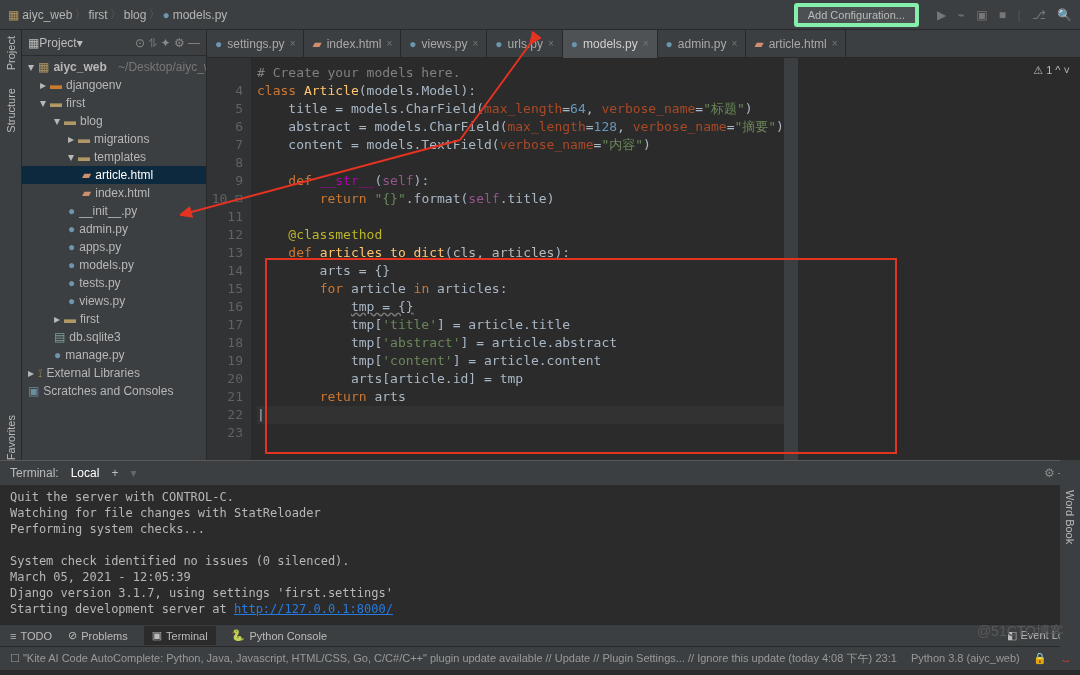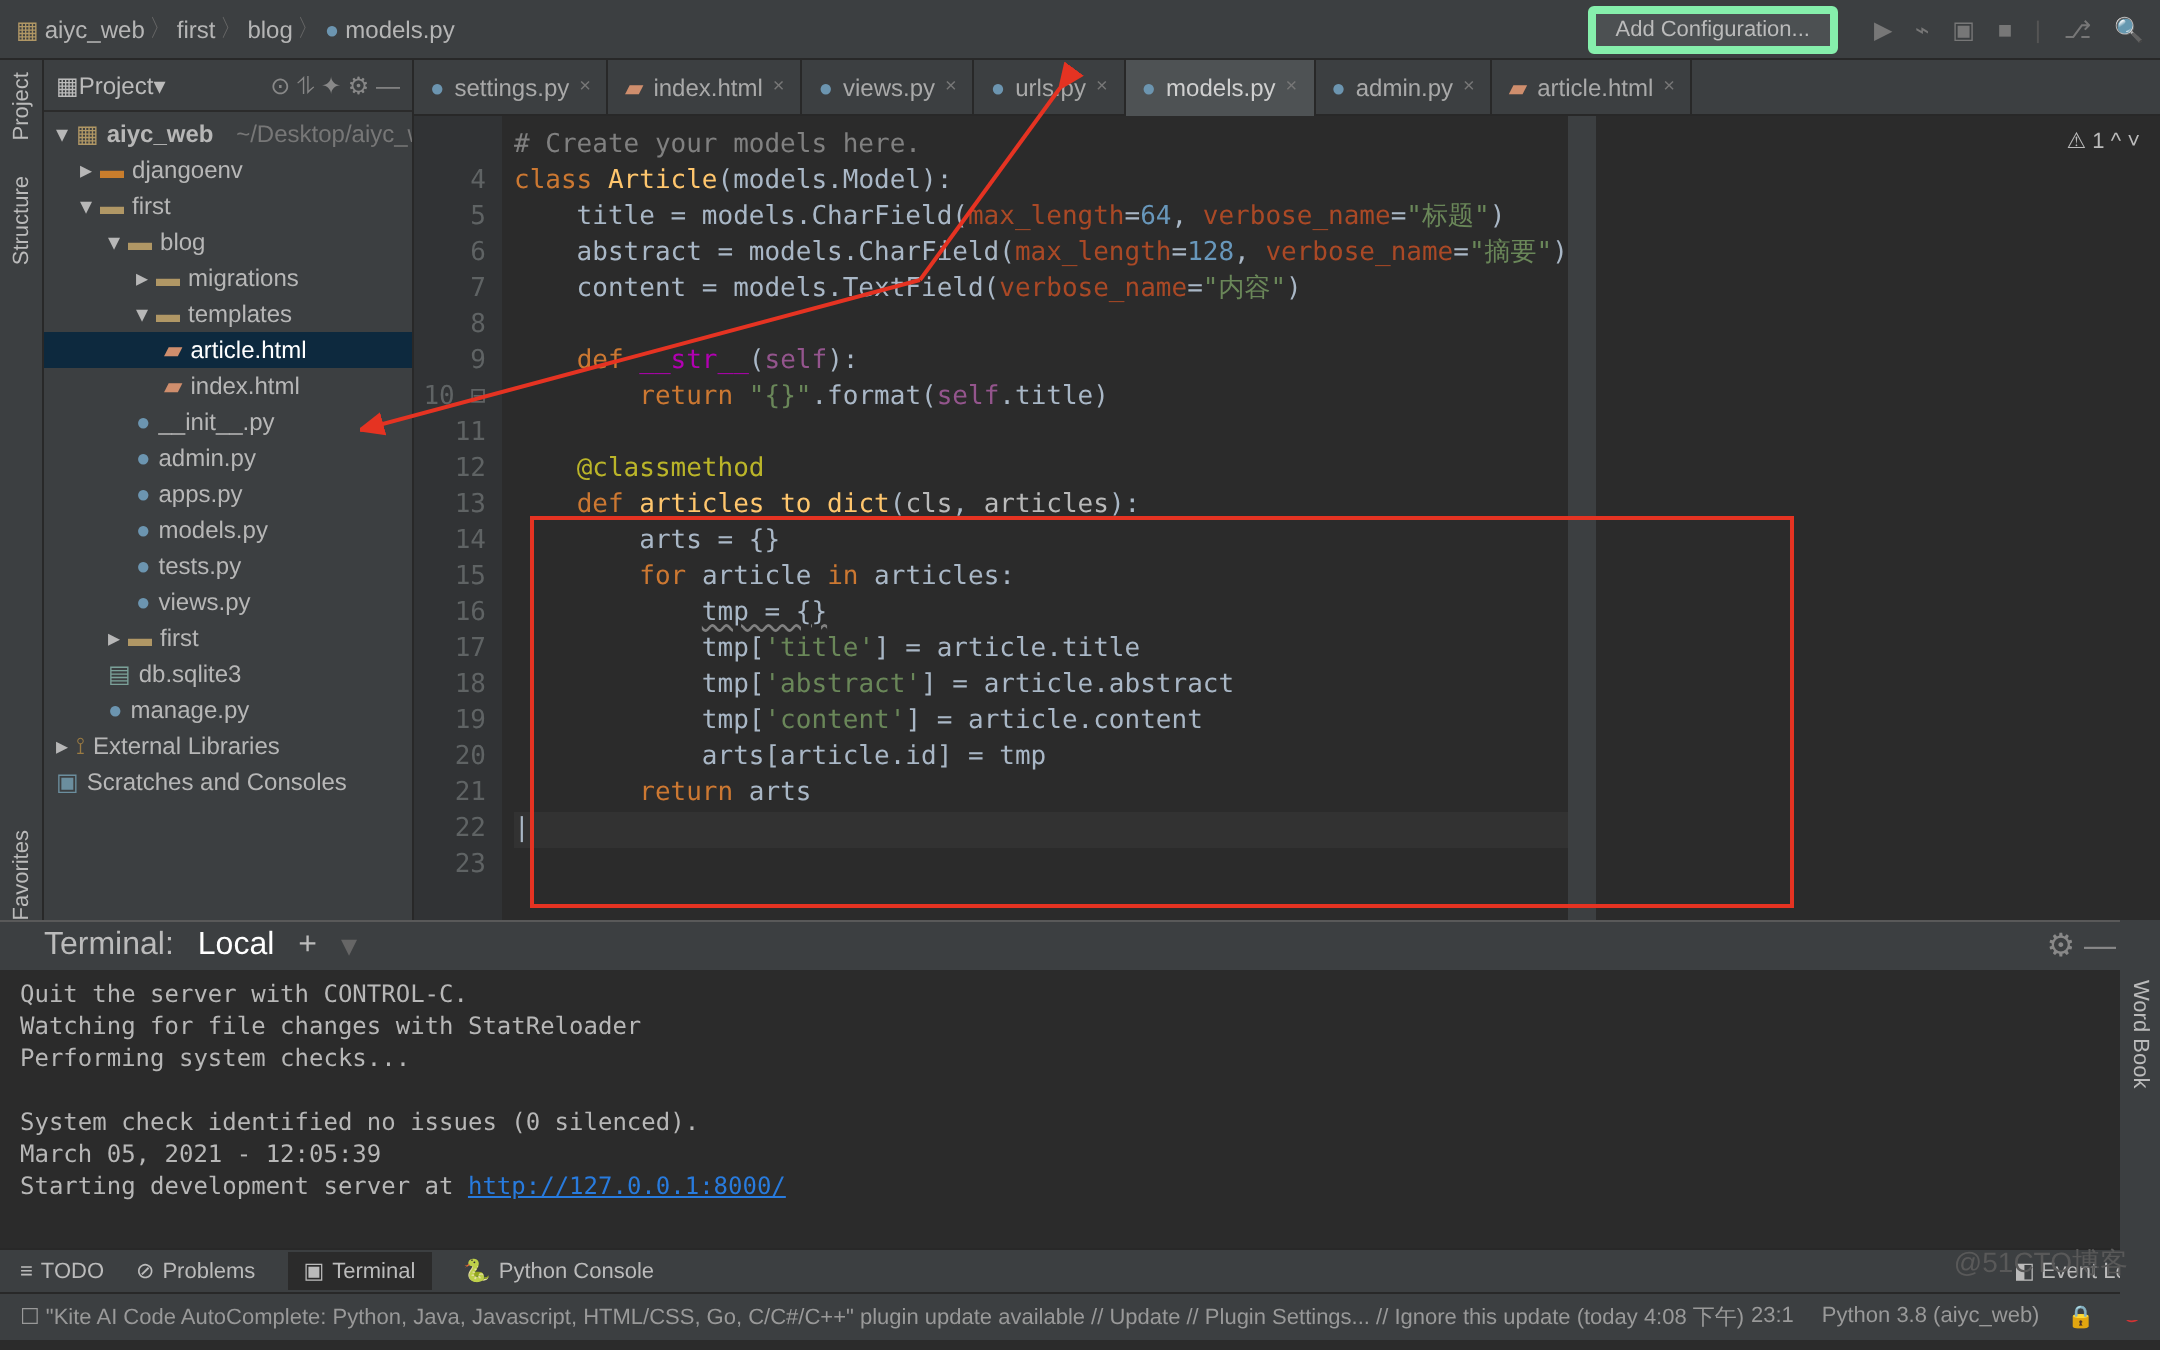--- a/index.html
+++ b/index.html
@@ -27,21 +27,21 @@
 .code-area { flex:1; display:flex; font-family:Menlo,Consolas,monospace; font-size:13px; line-height:18px; position:relative; }
 .gutter { width:44px; background:#313335; color:#5f6364; text-align:right; padding:6px 8px 0 0; }
 .gutter div{height:18px}
 .code { padding:6px 0 0 6px; color:#a9b7c6; position:relative; }
 .code .ln{height:18px; white-space:pre}
 .kw{color:#cc7832}.str{color:#6a8759}.param{color:#bababa}.name{color:#ffc66d}.comment{color:#808080}.deco{color:#bbb529}.self{color:#94558d}.mag{color:#b200b2}.arg{color:#aa4926}
 .highlight-box { position:absolute; border:2px solid #e53322; top:200px; left:14px; width:632px; height:196px; pointer-events:none; }
 .arrow-svg { position:absolute; top:30px; left:180px; width:560px; height:200px; pointer-events:none; }
 .right-gutter{width:14px;background:#3c3f41}
 .term-panel { height:164px; background:#2b2b2b; border-top:1px solid #595959; display:flex; flex-direction:column; }
-.term-header { height:24px; background:#3c3f41; display:flex; align-items:center; padding:0 22px; gap:12px; color:#bbb; font-size:16px; }
+.term-header { height:24px; background:#3c3f41; display:flex; align-items:center; padding:0 10px; gap:12px; color:#bbb; font-size:12px; }
 .term-header .active{color:#fff; }
 .term-body { flex:1; font-family:Menlo,Consolas,monospace; font-size:12px; line-height:16px; color:#b7b7b7; padding:4px 10px; overflow:hidden; }
 .term-body a{color:#287bde;text-decoration:underline}
 .bottom-bar1 { height:22px; background:#3c3f41; border-top:1px solid #282828; display:flex; align-items:center; padding:0 10px; gap:16px; font-size:11px; color:#bbb; }
 .bottom-bar1 .tab-like{display:flex;align-items:center;gap:4px}
 .bottom-bar1 .active{background:#2b2b2b;padding:3px 8px}
 .bottom-bar2 { height:24px; background:#3c3f41; border-top:1px solid #282828; display:flex; align-items:center; justify-content:space-between; padding:0 10px; font-size:11px; color:#999; }
 .right-side-gutter{position:absolute;right:0;top:460px;width:20px;height:200px;background:#3c3f41;display:flex;flex-direction:column;align-items:center;gap:14px;padding-top:30px}
 .right-side-gutter .vtext{writing-mode:vertical-rl;color:#bbb;font-size:11px}
 .py-ic{color:#6c95b0}.html-ic{color:#cf8e6d}.fold-ic{color:#b09765}
@@ -288,20 +288,21 @@
     <span style="color:#666">▾</span>
     <span class="term-icons">⚙  —</span>
   </div>
   <div class="term-body">
     <div>Quit the server with CONTROL-C.</div>
     <div>Watching for file changes with StatReloader</div>
     <div>Performing system checks...</div>
     <div>&nbsp;</div>
     <div>System check identified no issues (0 silenced).</div>
     <div>March 05, 2021 - 12:05:39</div>
+    <div>Django version 3.1.7, using settings 'first.settings'</div>
     <div><span>Starting development server at </span><a>http://127.0.0.1:8000/</a></div>
 
   </div>
 </div>
 
 <div class="bottom-bar1">
   <span class="tab-like">≡ <span>TODO</span></span>
   <span class="tab-like">⊘ <span>Problems</span></span>
   <span class="tab-like active">▣ <span>Terminal</span></span>
   <span class="tab-like">🐍 <span>Python Console</span></span>

